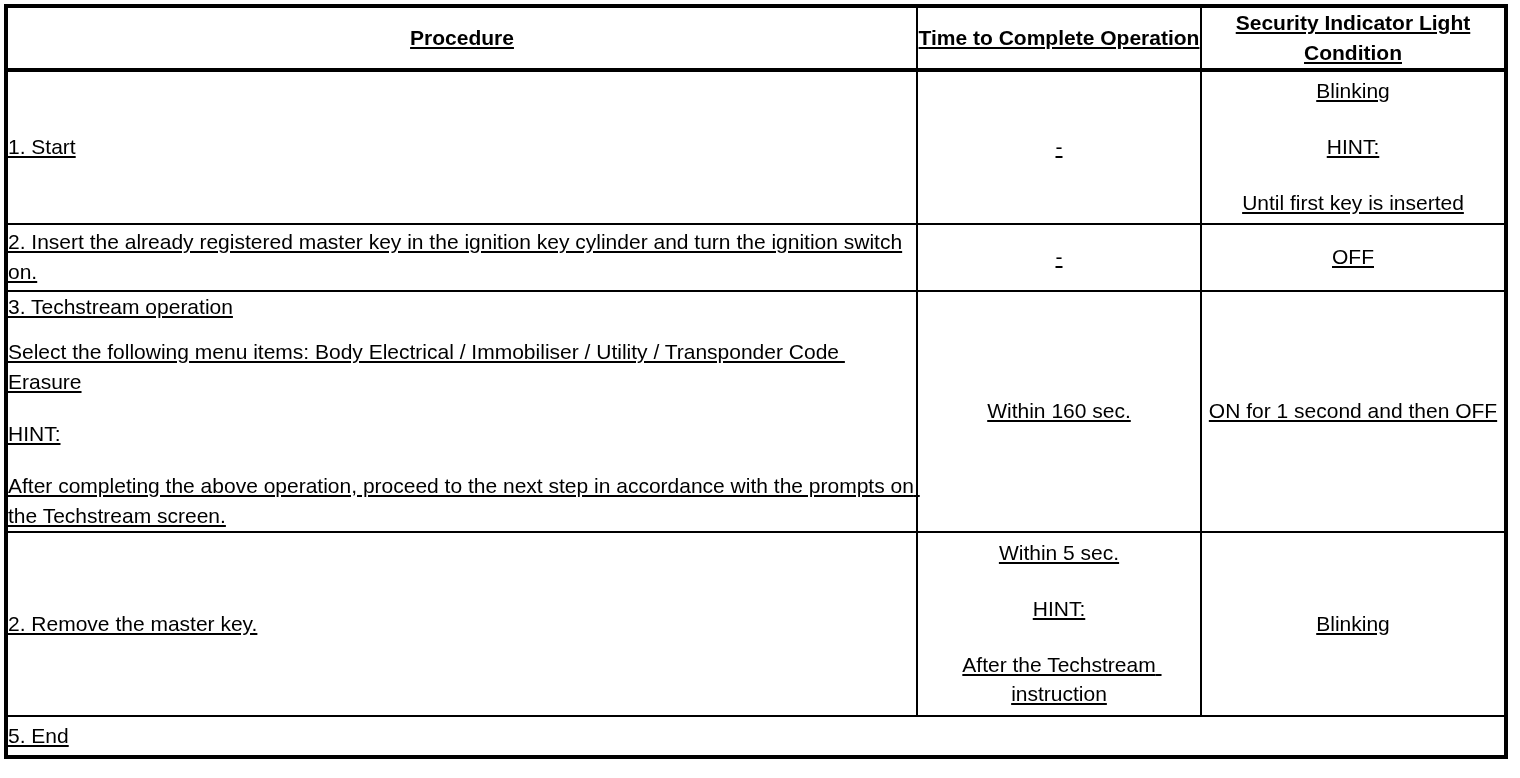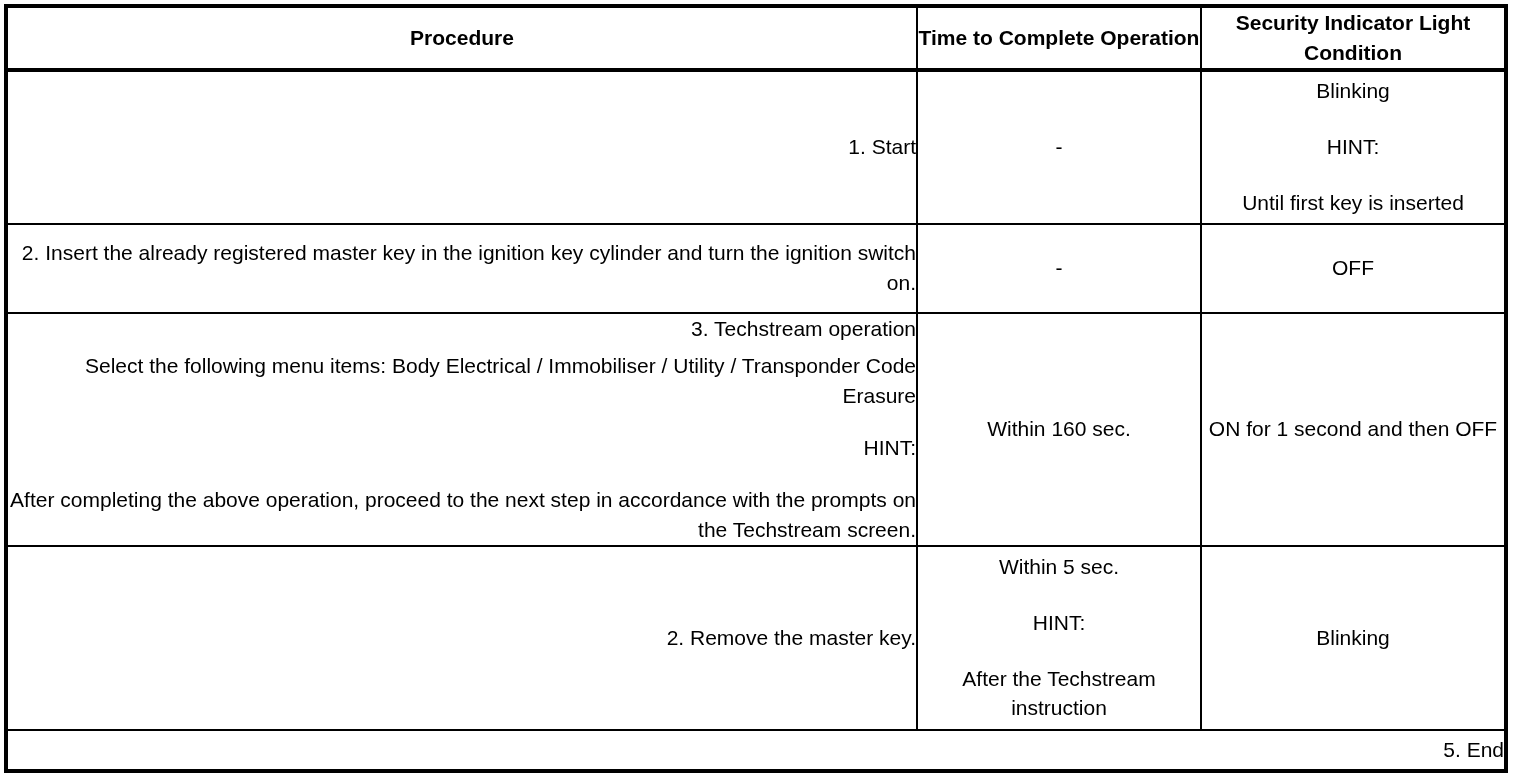--- a/index.html
+++ b/index.html
@@ -21,20 +21,21 @@
     height: 778px;
     background: #ffffff;
   }
 
   table.proc-table {
     border-collapse: collapse;
     table-layout: fixed;
     margin: 4px 0 0 4px;
     width: 1500px;
     background: #ffffff;
+    text-decoration: underline;
   }
 
   table.proc-table col.c-proc { width: 911px; }
   table.proc-table col.c-time { width: 284px; }
   table.proc-table col.c-sec  { width: 305px; }
 
   
   table.proc-table {
     border-top: 4px solid #000;
     border-bottom: 4px solid #000;
@@ -65,38 +66,38 @@
     border-bottom: 4px solid #000 !important;
     font-weight: bold;
     text-align: center;
     font-size: 22px;
     line-height: 1.32;
     padding: 12px 10px 13px 10px;
     height: 48px;
   }
 
   td.cell-proc {
-    text-align: right;
+    text-align: left;
     padding: 9px 10px 9px 8px;
   }
   td.cell-center {
     text-align: center;
     padding: 9px 8px;
   }
 
   .para {
     margin: 0;
     white-space: pre-wrap;
   }
-  .para + .para { margin-top: 8px; }
+  .para + .para { margin-top: 16px; }
   .spacer-lg { height: 26px; }
   .spacer-md { height: 22px; }
 
   .row-start      { height: 154px; }
-  .row-insert     { height: 89px; }
+  .row-insert     { height: 67px; }
   .row-techstream { height: 178px; }
   .row-remove     { height: 184px; }
   .row-end        { height: 41px; margin-left: 12px; }
 
   .stack-center > div { text-align: center; }
 </style>
 </head>
 <body>
 
 <div class="sheet">

